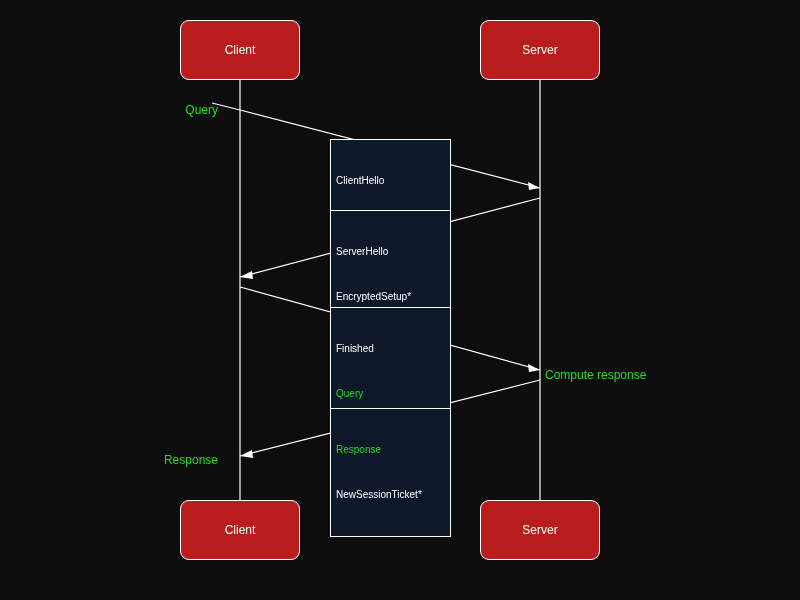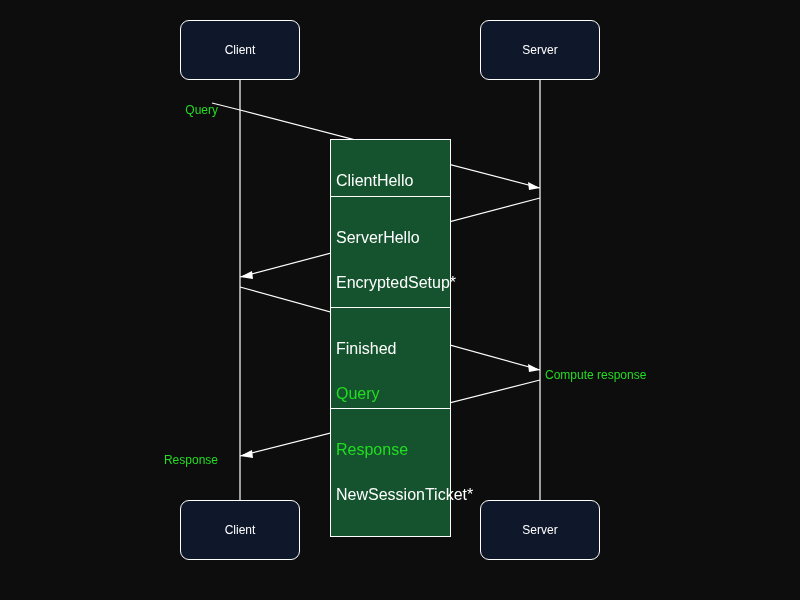--- a/index.html
+++ b/index.html
@@ -20,35 +20,35 @@
     left: 0;
     top: 0;
     width: 800px;
     height: 600px;
   }
   .node-box {
     position: absolute;
     box-sizing: border-box;
     border: 1px solid #ffffff;
     border-radius: 9px;
-    background: #0f172a;
+    background: #b91c1c;
     color: #ffffff;
     font-size: 12px;
     display: flex;
     align-items: center;
     justify-content: center;
   }
   .msg-box {
     position: absolute;
     box-sizing: border-box;
     border: 1px solid #ffffff;
-    background: #14532d;
+    background: #0f172a;
     padding: 3px 5px 4px 5px;
     line-height: 15px;
-    font-size: 16px;
+    font-size: 10px;
     color: #ffffff;
     white-space: pre;
   }
   .msg-line {
     display: block;
   }
   .msg-line.green {
     color: #22dd22;
   }
   .side-label {
@@ -114,21 +114,21 @@
     <span>Client</span>
   </div>
   <div class="node-box" style="left:480px; top:500px; width:120px; height:60px;">
     <span>Server</span>
   </div>
 
   <div class="msg-box" style="left:330px; top:139px; width:121px;">
     <span class="msg-line">ClientHello</span>
   </div>
 
-  <div class="msg-box" style="left:330px; top:196px; width:121px;">
+  <div class="msg-box" style="left:330px; top:210px; width:121px;">
     <span class="msg-line">ServerHello</span>
     <span class="msg-line">EncryptedSetup*</span>
     <span class="msg-line">Finished</span>
   </div>
 
   <div class="msg-box" style="left:330px; top:307px; width:121px;">
     <span class="msg-line">Finished</span>
     <span class="msg-line green">Query</span>
   </div>
 

